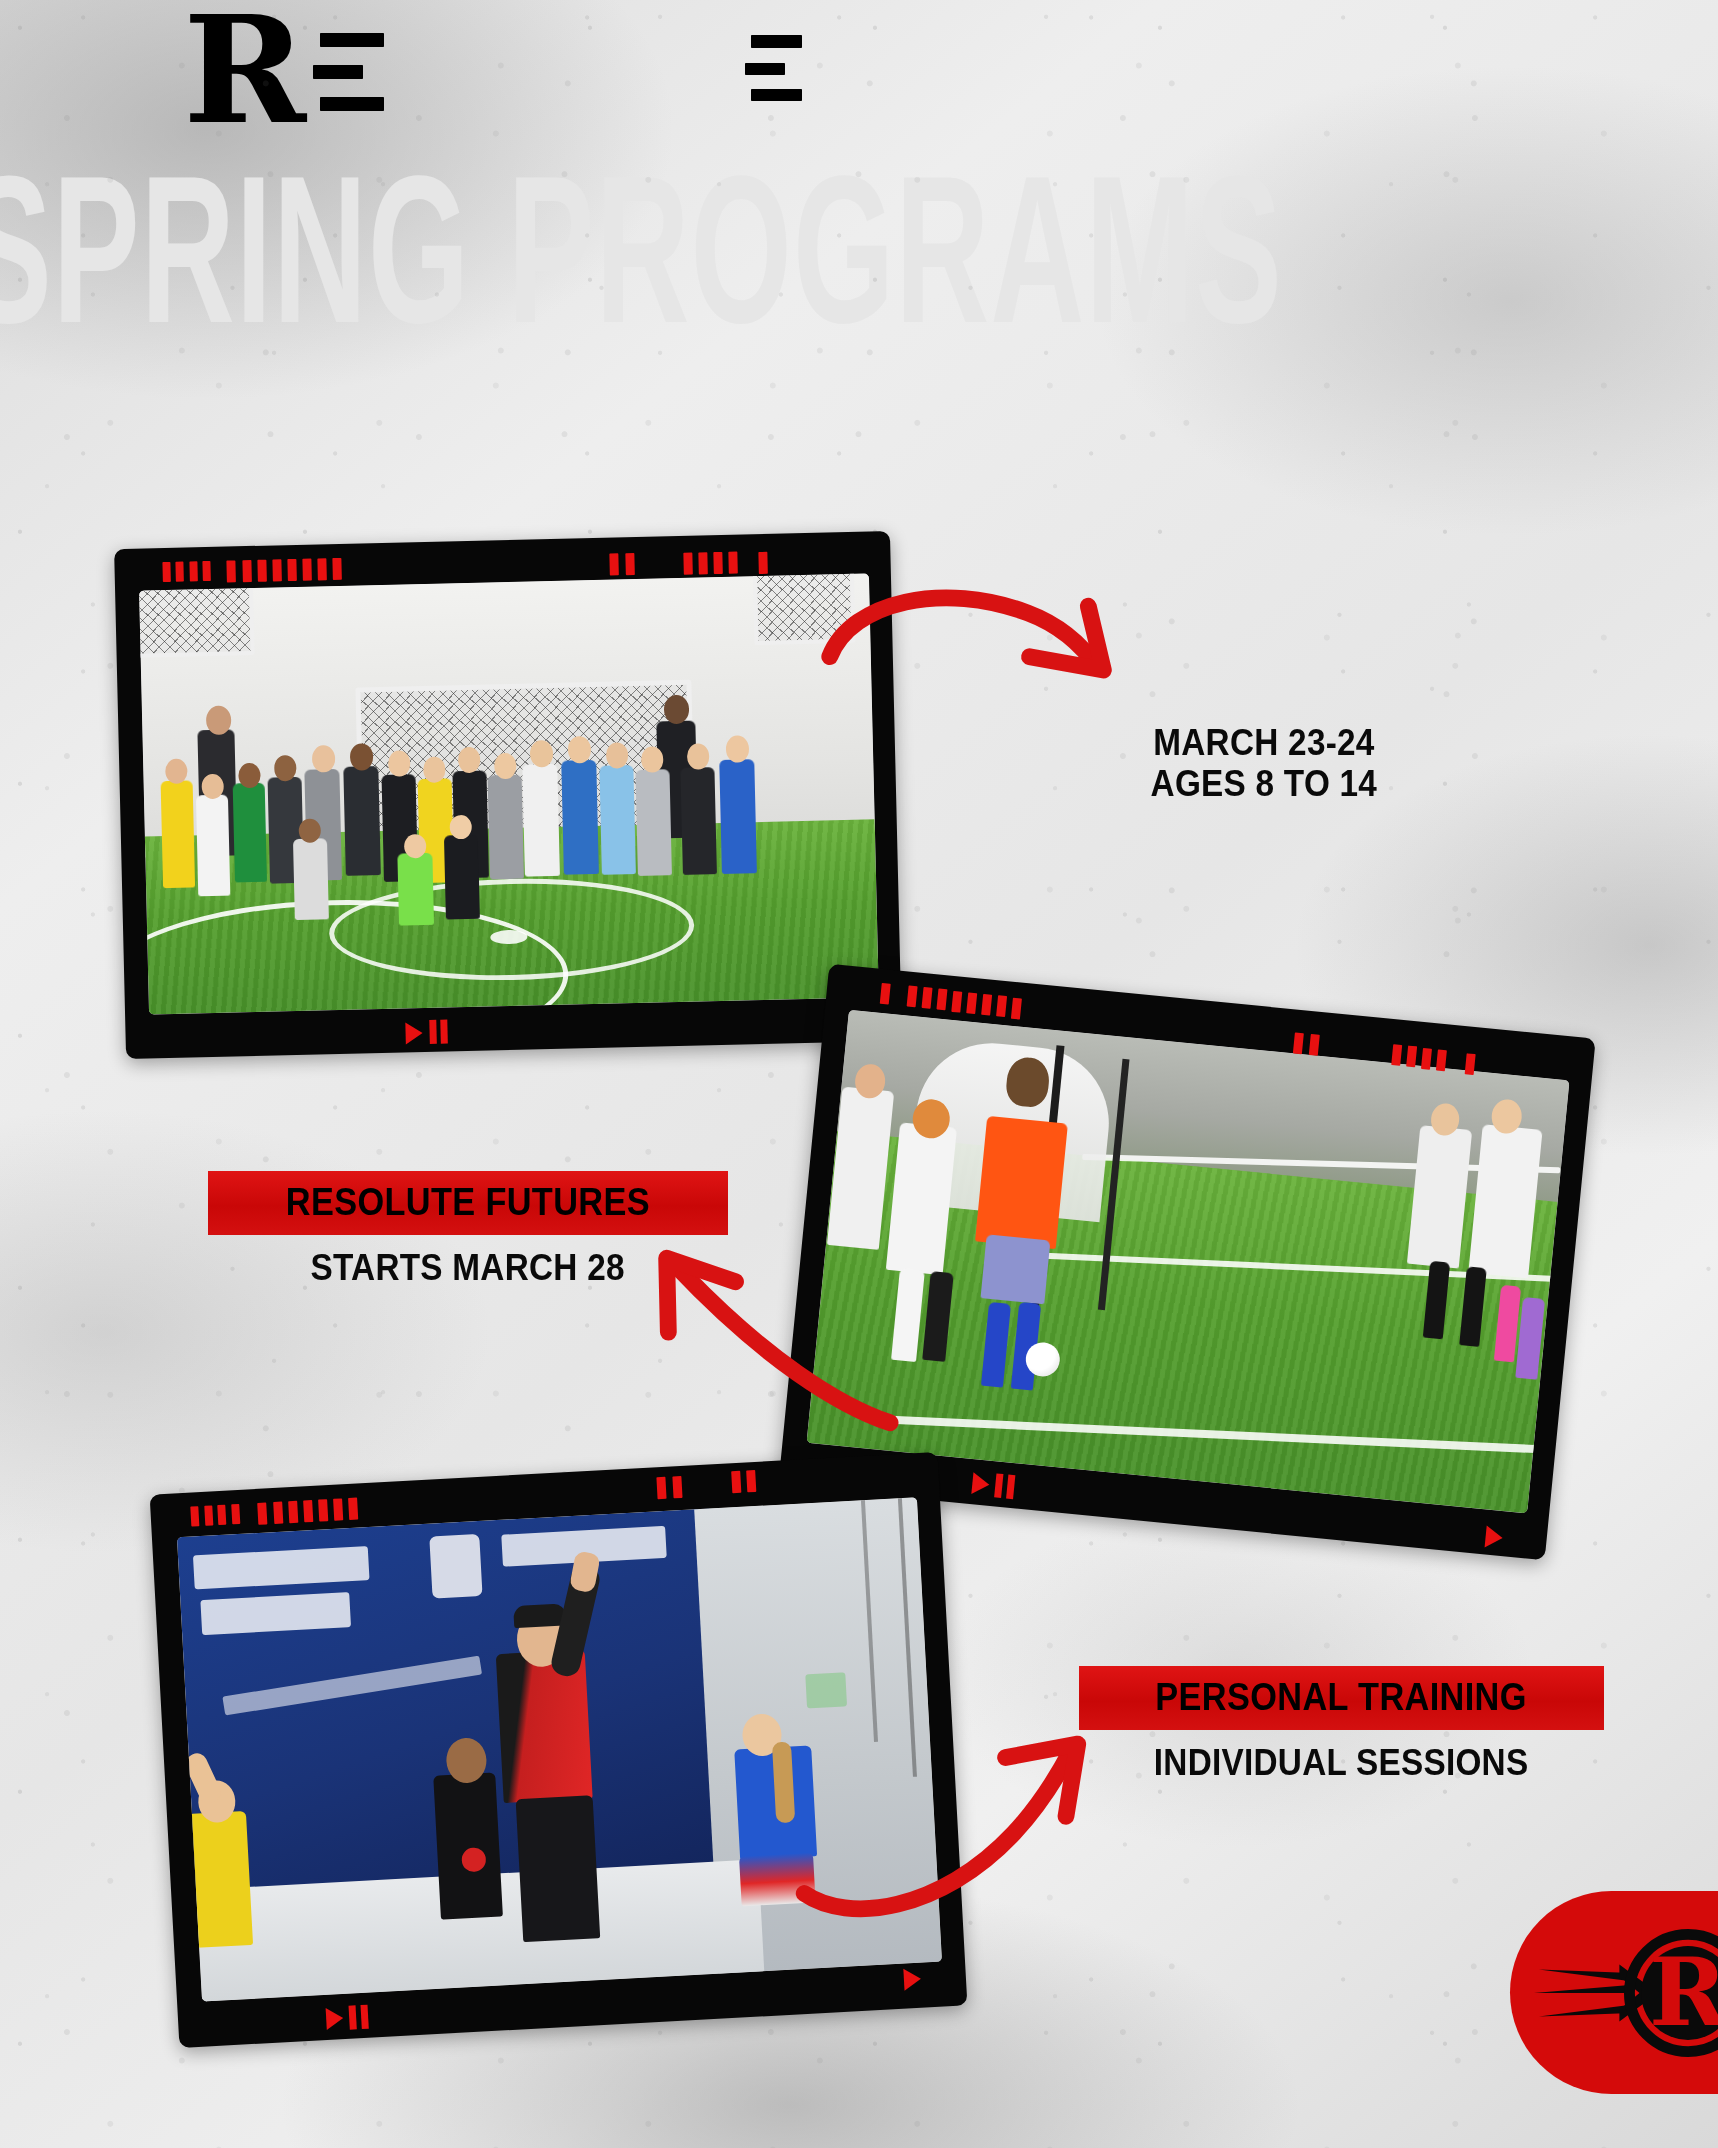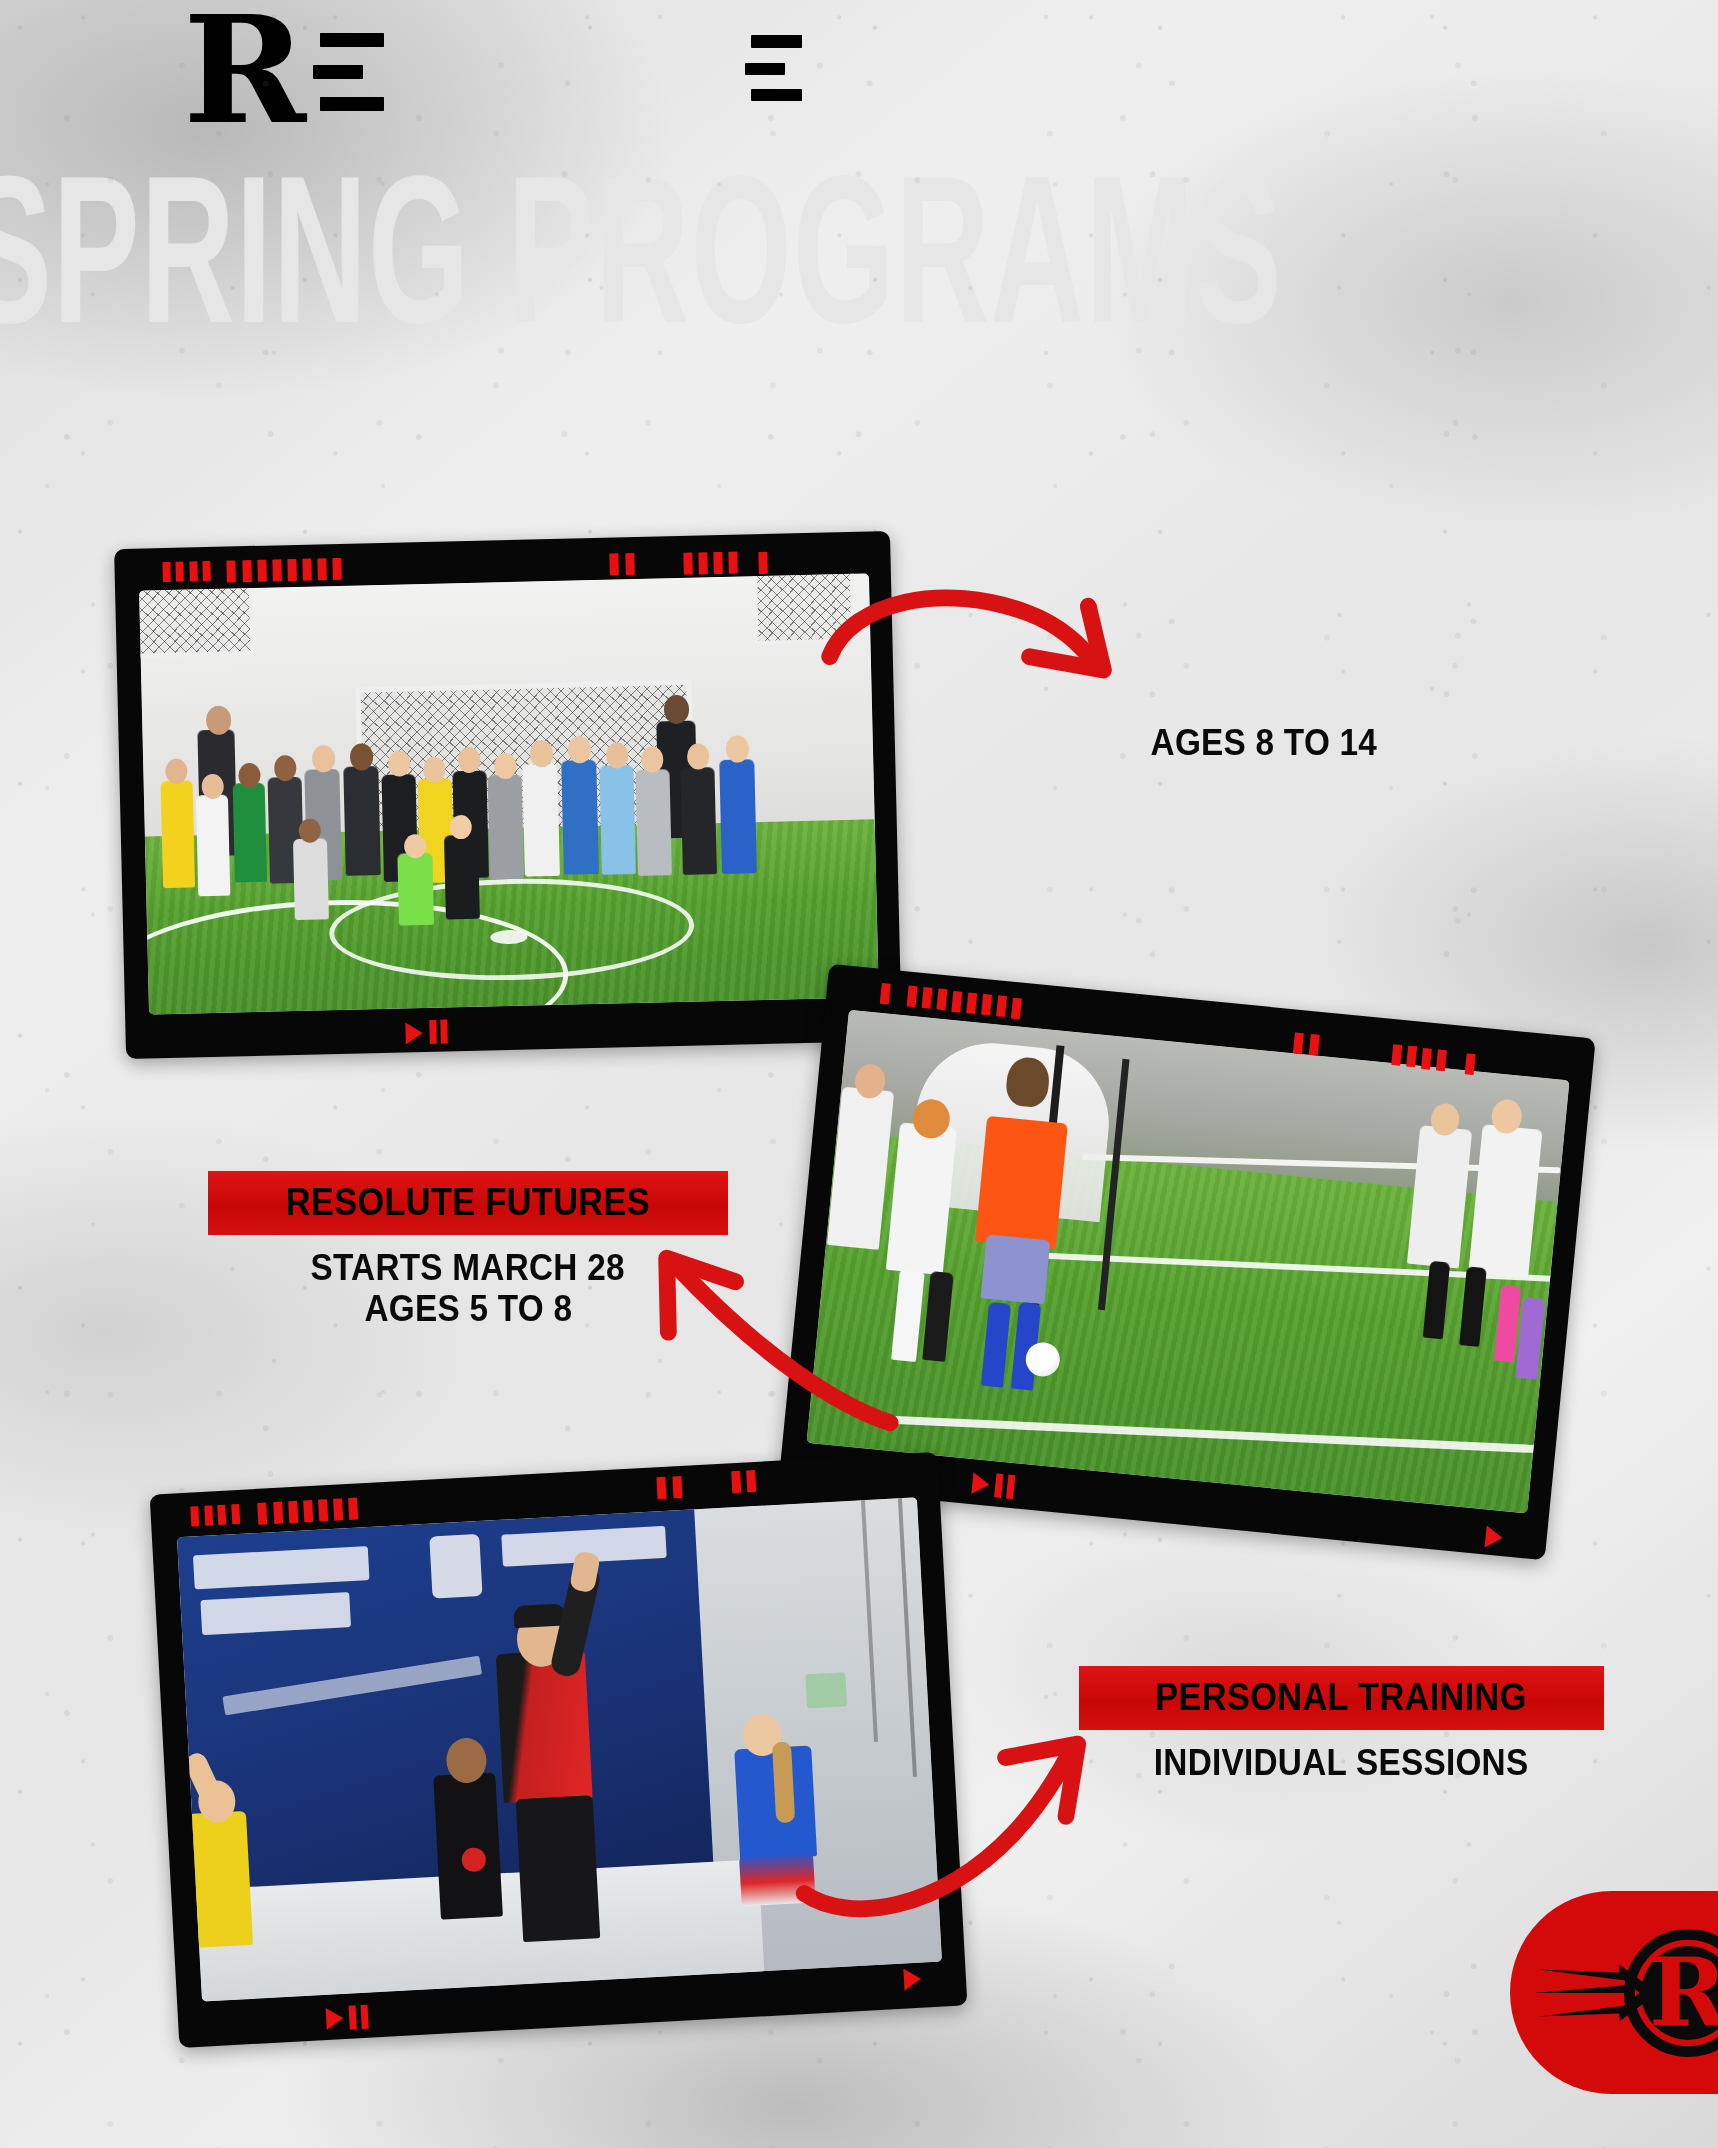--- a/index.html
+++ b/index.html
@@ -418,31 +418,31 @@
   <path d="M36 118 L 34 30 L 116 58" stroke="#d81212" stroke-width="20" fill="none" stroke-linecap="round" stroke-linejoin="round"></path>
 </svg>
 
 <svg class="arrow" style="left:789px; top:1729px; width:319px; height:193px;" viewBox="0 0 380 230">
   <path d="M18 196 C 70 232, 180 218, 268 124 C 296 94, 320 56, 336 26" stroke="#d81212" stroke-width="20" fill="none" stroke-linecap="round"></path>
   <path d="M258 34 L 344 18 L 330 104" stroke="#d81212" stroke-width="20" fill="none" stroke-linecap="round" stroke-linejoin="round"></path>
 </svg>
 
 <div class="label-block" style="left:995px; top:710px; width:537px;">
   <div class="label-sub">
+    <div><span>MARCH 23-24</span></div>
     <div><span>AGES 8 TO 14</span></div>
   </div>
 </div>
 
 <div class="label-block" style="left:208px; top:1171px; width:520px;">
   <div class="label-bar">
     <span>RESOLUTE FUTURES</span>
   </div>
   <div class="label-sub">
     <div><span>STARTS MARCH 28</span></div>
-    <div><span>AGES 5 TO 8</span></div>
   </div>
 </div>
 
 <div class="label-block" style="left:1079px; top:1666px; width:525px;">
   <div class="label-bar">
     <span>PERSONAL TRAINING</span>
   </div>
   <div class="label-sub">
     <div><span>INDIVIDUAL SESSIONS</span></div>
   </div>

